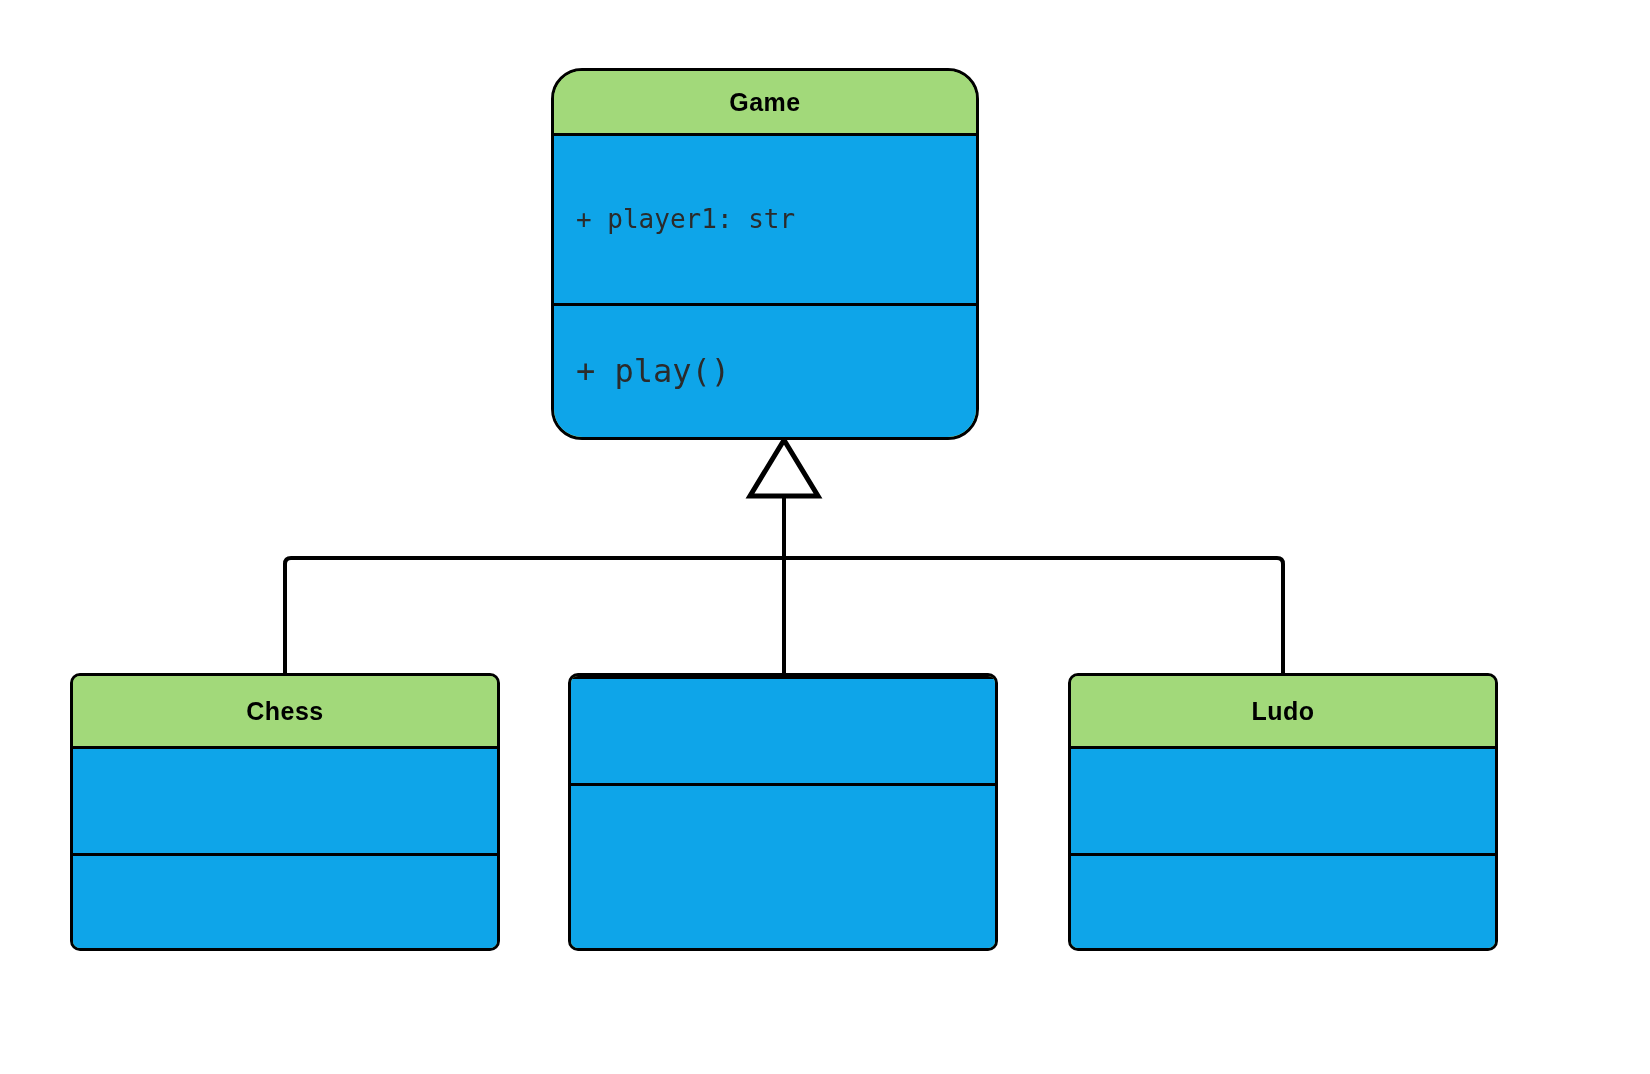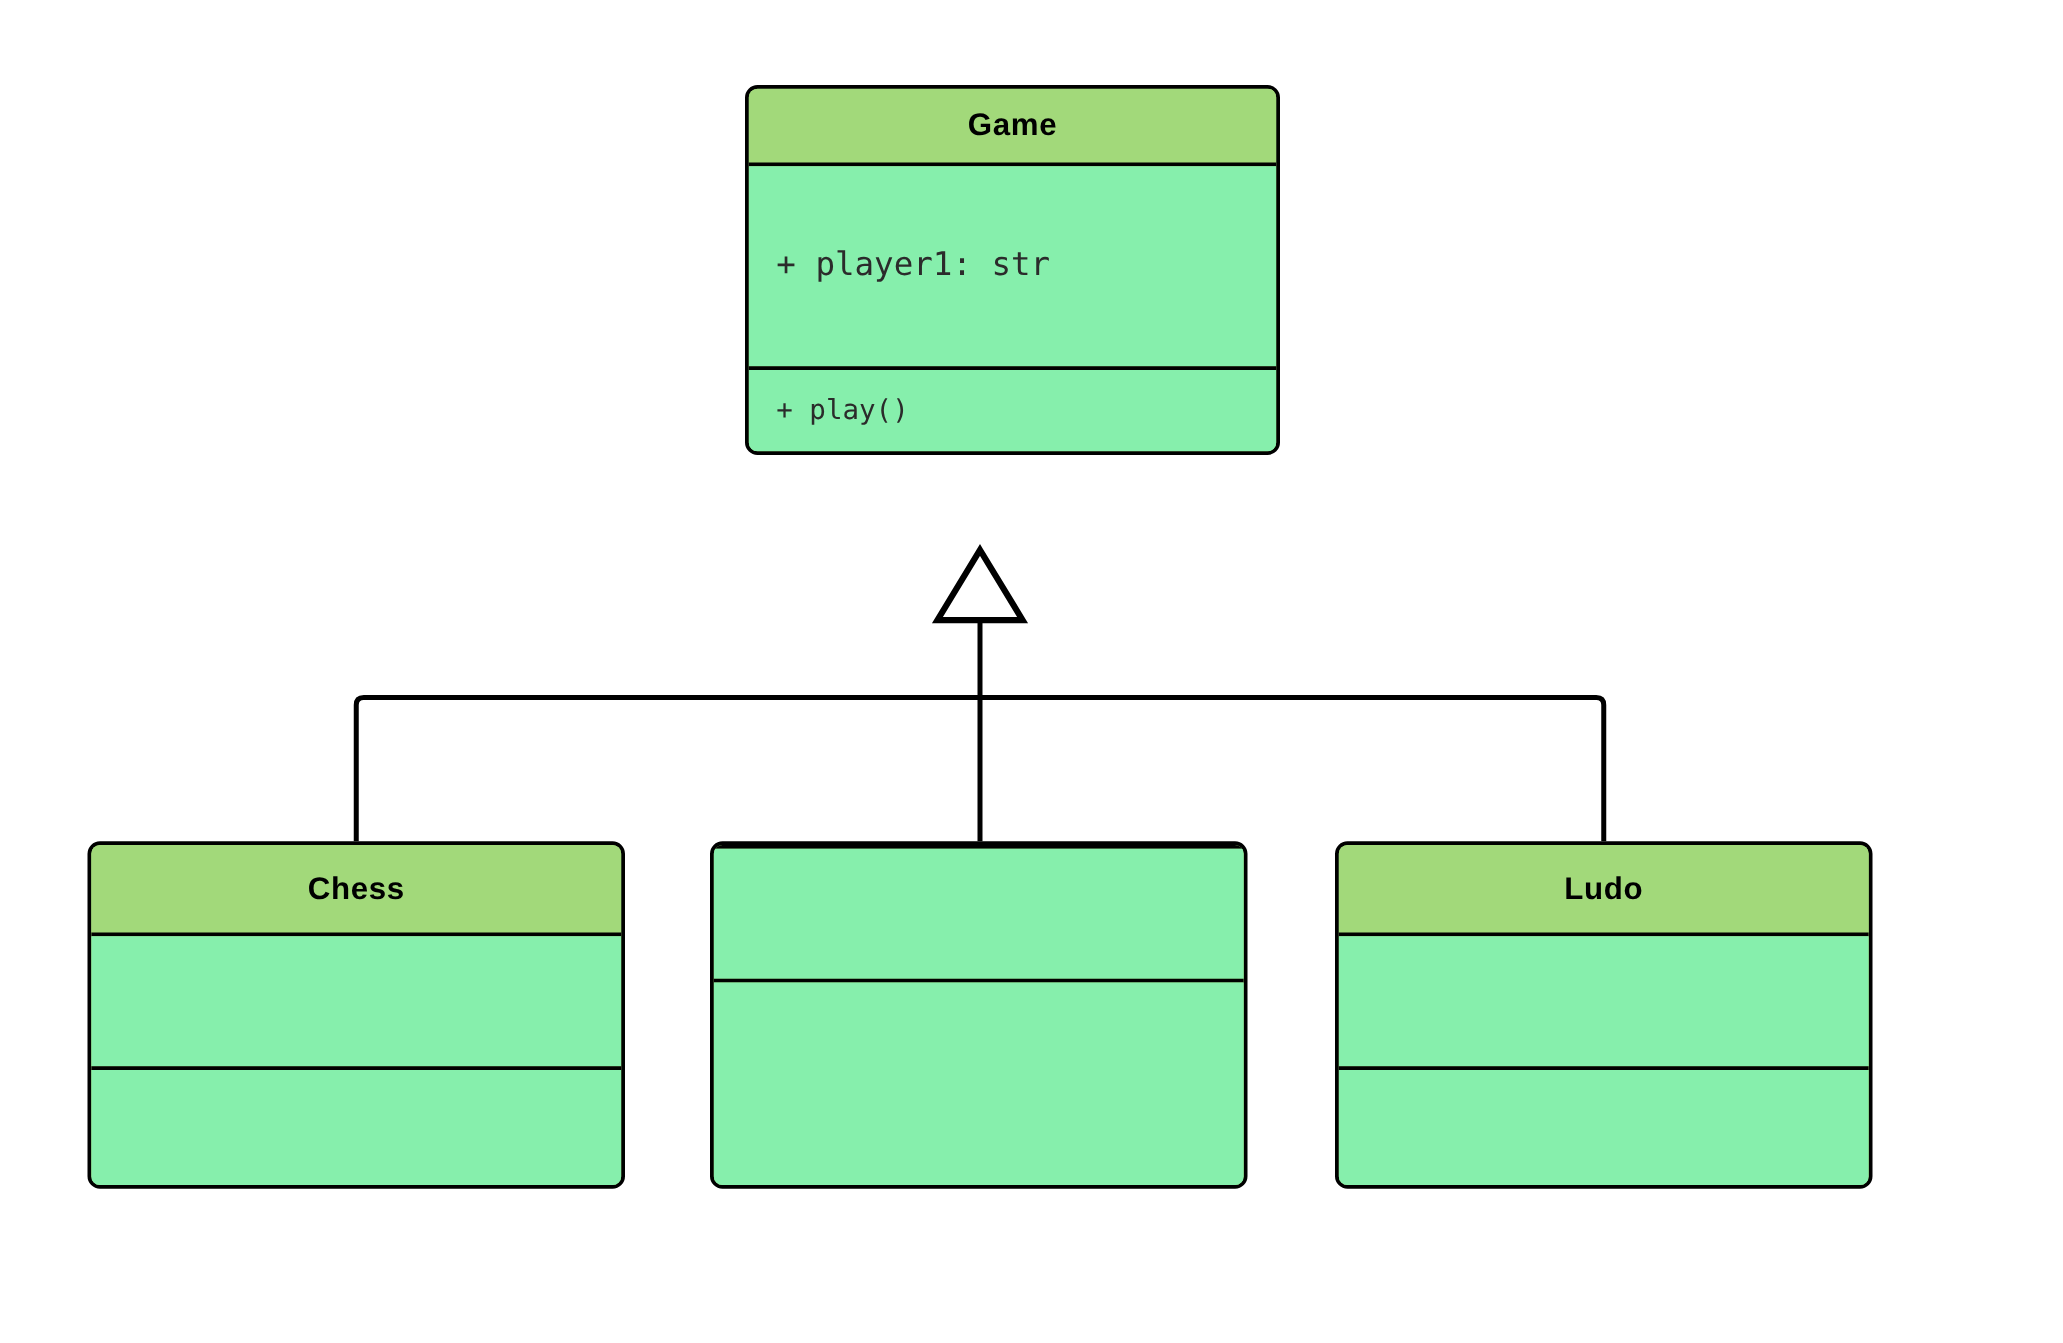--- a/index.html
+++ b/index.html
@@ -51,51 +51,52 @@
   }
   .uml-divider {
     width: 100%;
     height: 3px;
     background: #000000;
     flex: none;
   }
   .uml-compartment {
     box-sizing: border-box;
     width: 100%;
-    background: #86efac;
+    background: #0ea5e9;
     display: flex;
     flex-direction: column;
     justify-content: center;
     padding: 16px 22px;
   }
   .uml-member {
     font-family: "DejaVu Sans Mono", "Liberation Mono", monospace;
     color: #2b2b2b;
     white-space: pre;
   }
 
   
   #class-game {
-    left: 596px;
+    left: 551px;
     top: 68px;
     width: 428px;
-    height: 296px;
+    height: 372px;
+    border-radius: 31px;
   }
   #class-game .uml-name {
     height: 62px;
     font-size: 25px;
   }
   #class-game .attrs {
     height: 167px;
     font-size: 26px;
     line-height: 33px;
   }
   #class-game .methods {
     flex: 1;
-    font-size: 22px;
+    font-size: 32px;
     line-height: 33px;
   }
 
   
   .subclass {
     top: 673px;
     width: 430px;
     height: 278px;
   }
   .subclass .uml-name {

